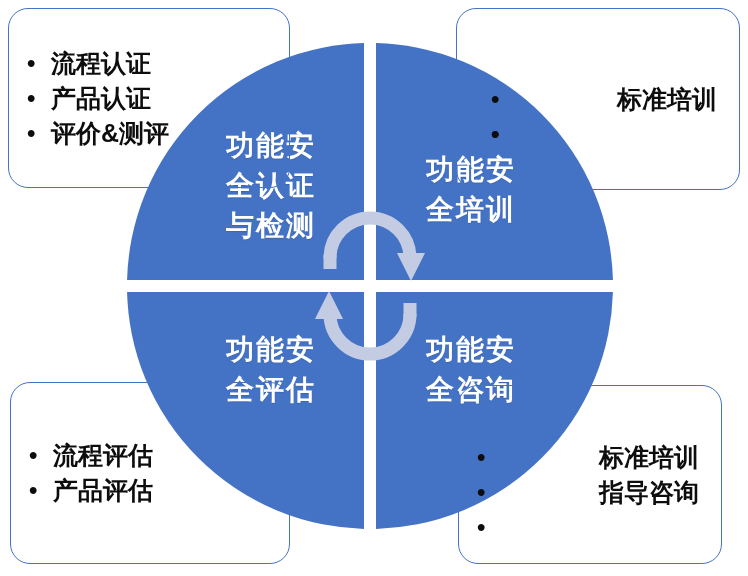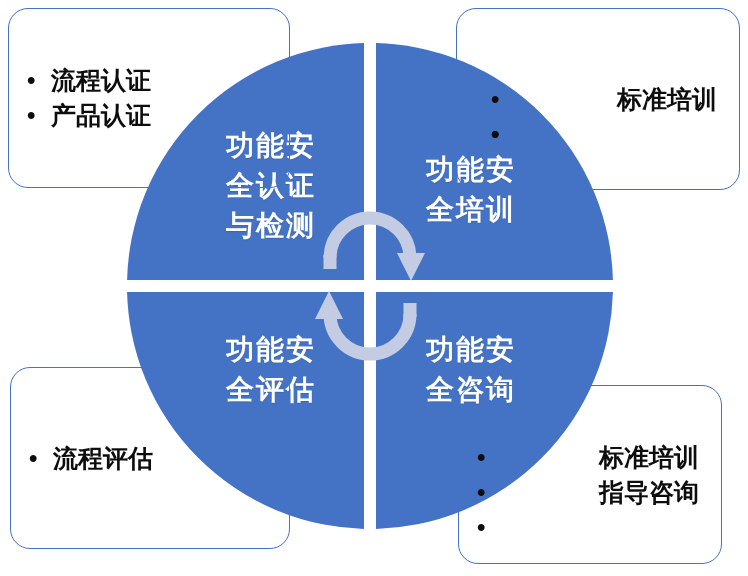--- a/index.html
+++ b/index.html
@@ -22,21 +22,21 @@
     box-sizing: border-box;
     border: 1.6px solid #4472C4;
     border-radius: 18px;
     background: transparent;
     display: flex;
     flex-direction: column;
     justify-content: center;
   }
   .callout.box-tl { left: 8px;   top: 8px;   width: 282px; height: 180px; border-radius: 20px; }
   .callout.box-tr { left: 456px; top: 8px;   width: 284px; height: 182px; border-radius: 20px; }
-  .callout.box-bl { left: 10px;  top: 367px; width: 280px; height: 182px; border-radius: 20px; }
+  .callout.box-bl { left: 10px;  top: 382px; width: 280px; height: 182px; border-radius: 20px; }
   .callout.box-br { left: 458px; top: 385px; width: 264px; height: 179px; border-radius: 20px; }
 
   .bullets {
     list-style: none;
     margin: 0;
     padding: 0;
   }
   .bullets li {
     position: relative;
     color: #0d0d0d;
@@ -150,34 +150,36 @@
 全培训</div>
   <div class="quad-label q-bl">功能安
 全评估</div>
   <div class="quad-label q-br">功能安
 全咨询</div>
 
   <div class="callout box-tl align-left">
     <ul class="bullets">
       <li>流程认证</li>
       <li>产品认证</li>
+      <li>评价&amp;测评</li>
     </ul>
   </div>
 
   <div class="callout box-tr align-right">
     <ul class="bullets">
       <li><span class="bdot">•</span><span>标准培训</span></li>
       <li><span class="bdot">•</span></li>
       <li><span class="bdot">•</span></li>
     </ul>
   </div>
 
   <div class="callout box-bl align-left">
     <ul class="bullets">
       <li>流程评估</li>
+      <li>产品评估</li>
     </ul>
   </div>
 
   <div class="callout box-br align-right br-pad">
     <ul class="bullets">
       <li><span class="bdot">•</span><span>标准培训</span></li>
       <li><span class="bdot">•</span><span>指导咨询</span></li>
       <li><span class="bdot">•</span></li>
     </ul>
   </div>

